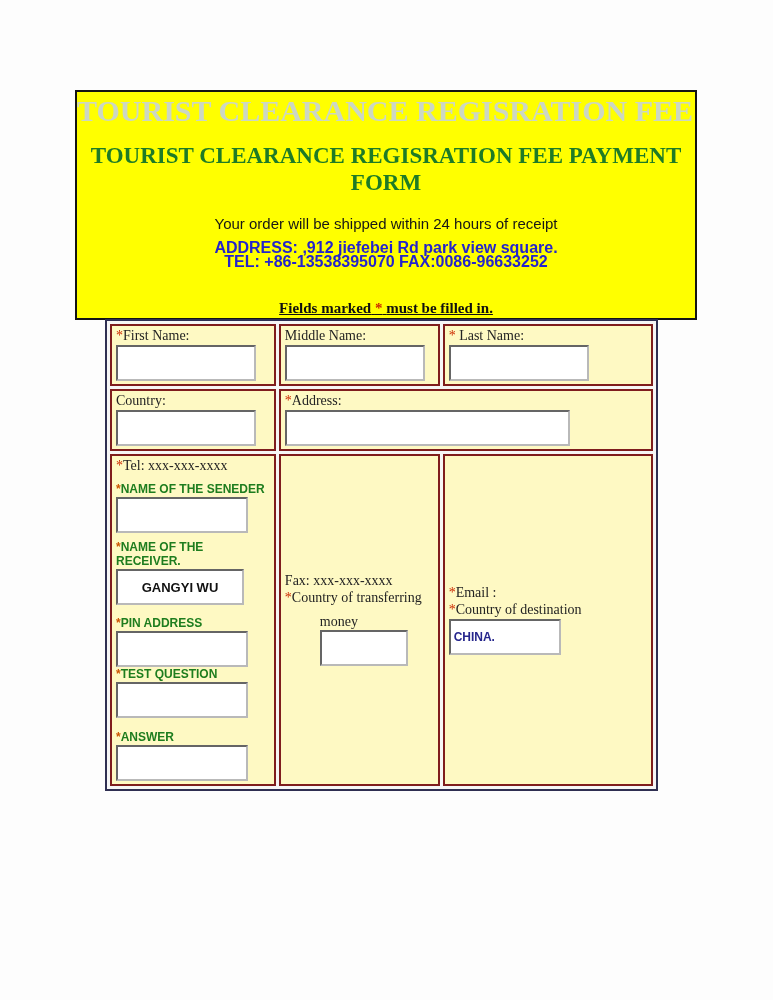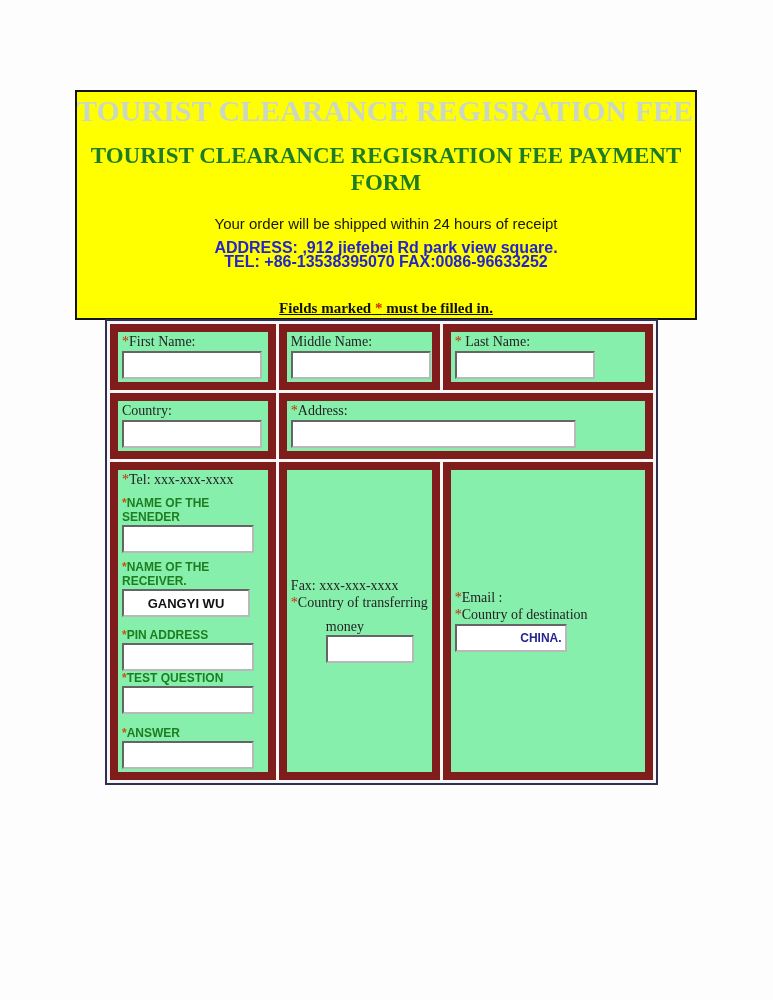--- a/index.html
+++ b/index.html
@@ -14,32 +14,32 @@
     font-size:23px;line-height:27px;color:#1e7b26;}
   .subtitle{margin-top:19px;font-size:15px;line-height:17px;color:#161616;}
   .addr{margin-top:9px;font-size:16px;line-height:13.5px;font-weight:bold;color:#2424cc;}
   .fields-note{position:absolute;left:0;right:0;bottom:1px;font-family:"Liberation Serif",serif;
     font-weight:bold;font-size:15px;color:#101010;text-decoration:underline;}
   .star{color:#cc2a00;}
   .gstar{color:#cc5500;}
   
   .ftable{position:absolute;left:105px;top:319px;width:553px;border-collapse:separate;
     border-spacing:3px;background:#f6f6f6;border:2px solid #2f2f52;table-layout:fixed;}
-  .ftable td{border:8px solid #7f1d1d;background:#86efac;padding:1px 3px 3px 4px;
+  .ftable td{border:2px solid #7f1d1d;background:#fef9c3;padding:1px 3px 3px 4px;
     vertical-align:top;overflow:hidden;}
   .lbl{font-family:"Liberation Serif",serif;font-size:14px;line-height:17px;color:#232323;}
   .glbl{font-family:"Liberation Sans",sans-serif;font-weight:bold;font-size:12px;
     line-height:14px;color:#1e7d1e;}
-  .inp{display:block;height:28px;background:#ffffff;border:2px inset #b9b9b9;
+  .inp{display:block;height:36px;background:#ffffff;border:2px inset #b9b9b9;
     font-family:"Liberation Sans",sans-serif;font-size:12px;box-sizing:border-box;
     margin-top:1px;padding:0 3px;}
   .w-row{width:140px;} .w-addr{width:285px;} .w-left{width:132px;}
   .w-recv{width:128px;font-weight:bold;font-size:13px;color:#111;text-align:center;}
   .w-money{width:88px;display:inline-block;vertical-align:middle;margin-top:0;}
-  .w-china{width:112px;font-weight:bold;color:#26268c;text-align:right;}
+  .w-china{width:112px;font-weight:bold;color:#26268c;text-align:left;}
   .tallcell-mid,.tallcell-right{vertical-align:middle !important;}
   .mt8{margin-top:8px;} .mt7{margin-top:7px;} .mt11{margin-top:11px;}
   .mt13{} .mt12{margin-top:12px;}
   .moneyline{font-family:"Liberation Serif",serif;font-size:14px;color:#232323;margin-top:8px;margin-left:35px;}
 </style>
 </head>
 <body>
 
 <div class="page">
 

